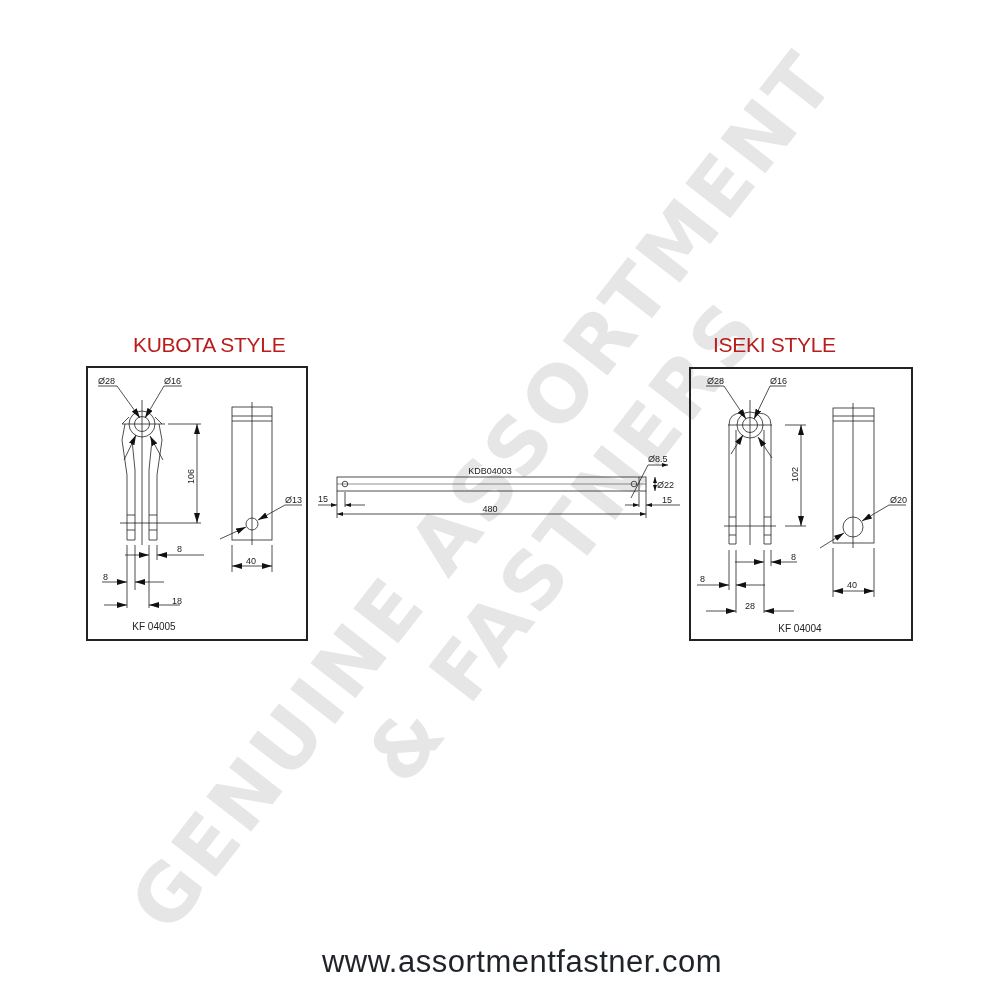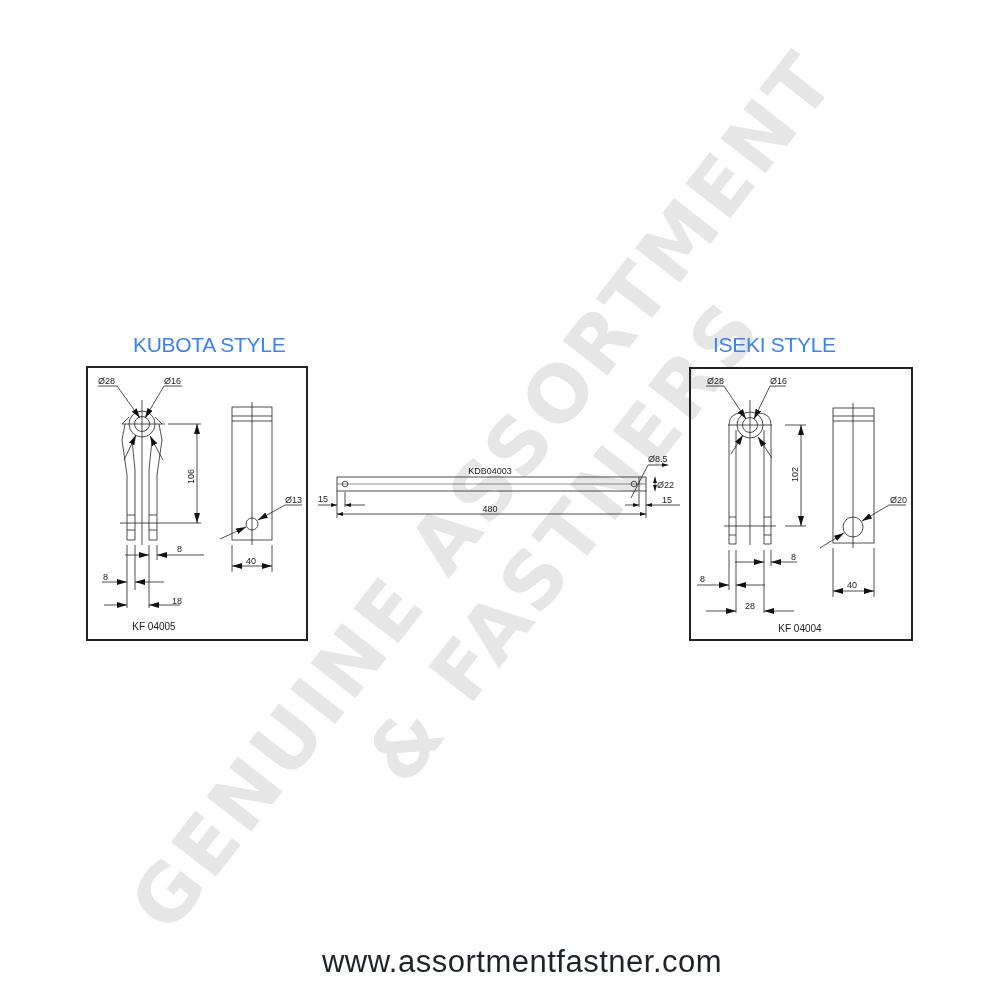--- a/index.html
+++ b/index.html
@@ -1,17 +1,17 @@
 <!DOCTYPE html>
 <html><head>
   <meta charset="utf-8">
   <style>
     html, body { margin: 0; padding: 0; background: #ffffff; }
     body { width: 1000px; height: 1000px; position: relative; overflow: hidden; font-family: "Liberation Sans", sans-serif; }
-    .title { position: absolute; font-size: 21px; color: #3b82f6; letter-spacing: -0.3px; font-family: "Liberation Sans", sans-serif; }
+    .title { position: absolute; font-size: 21px; color: #b91c1c; letter-spacing: -0.3px; font-family: "Liberation Sans", sans-serif; }
     .footer { position: absolute; left: 0; width: 1000px; top: 944px; text-align: center; font-size: 31px; color: #1f232a; letter-spacing: 0.5px; font-family: "Liberation Sans", sans-serif; padding-left: 22px; }
     svg { position: absolute; left: 0; top: 0; }
     .dim { font-family: "Liberation Sans", sans-serif; font-size: 9px; fill: #222; }
     .code { font-family: "Liberation Sans", sans-serif; font-size: 10px; fill: #222; }
     .wm { font-family: "DejaVu Sans", sans-serif; font-weight: bold; fill: #e6e6e6; letter-spacing: 4px; }
   </style>
 </head>
 <body>
 
 <svg width="1000" height="1000">

